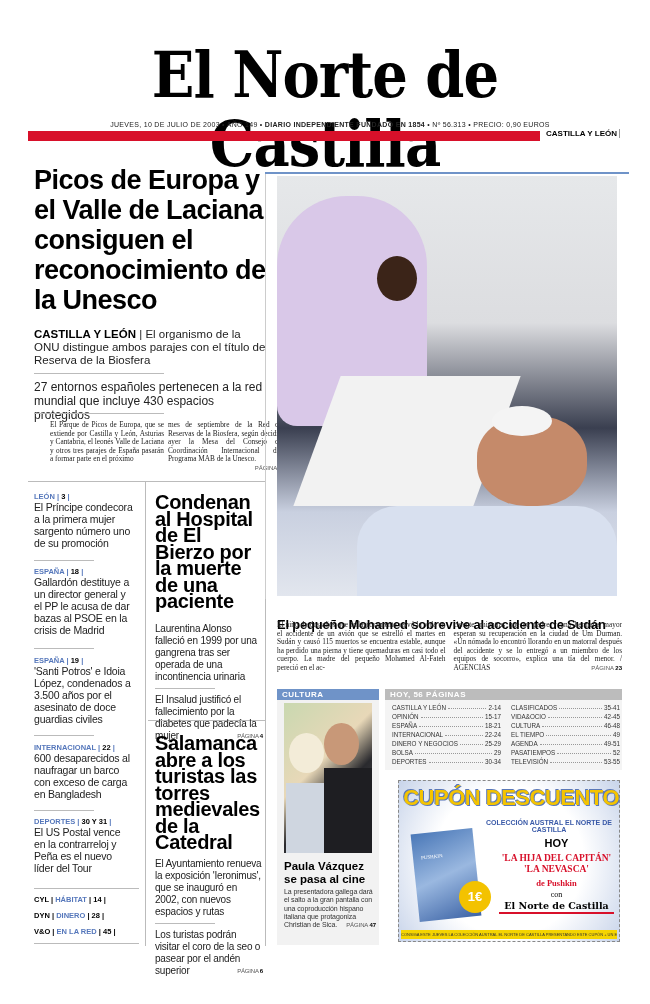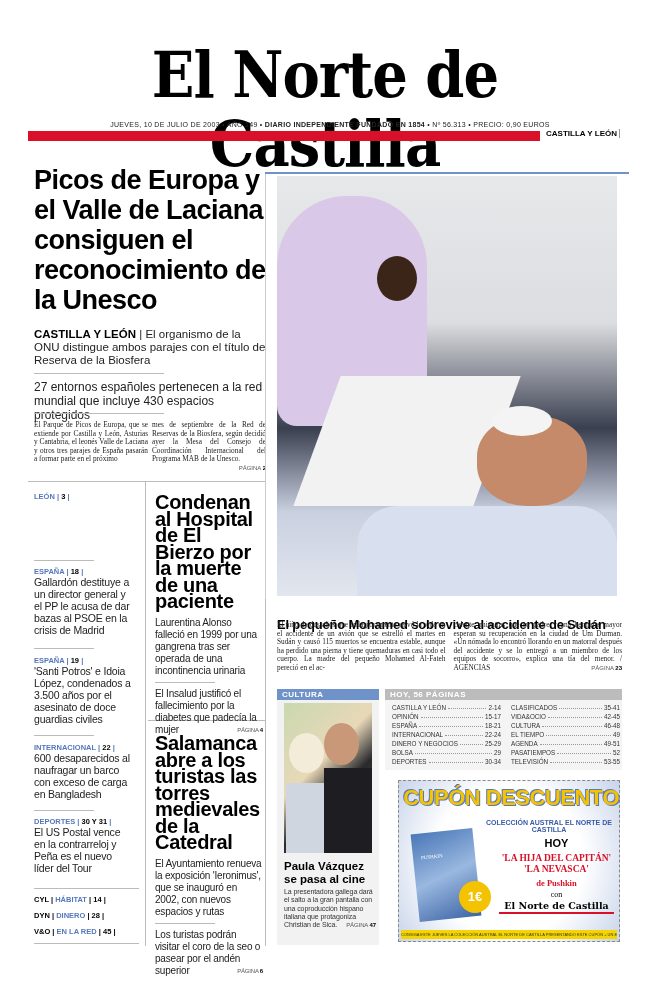--- a/index.html
+++ b/index.html
@@ -12,21 +12,21 @@
   .dateline { position: absolute; left: 90px; top: 121px; width: 480px; font-size: 7px; letter-spacing: 0.3px; color: #222; text-align: center; white-space: nowrap; }
   .dateline b { font-weight: bold; }
   .redbar { position: absolute; left: 28px; top: 131px; width: 512px; height: 10px; background: #d8102a; }
   .region { position: absolute; left: 540px; top: 129px; width: 80px; font-size: 8px; font-weight: bold; text-align: right; color: #000; border-right: 1px solid #999; padding-right: 2px; }
 
   .lead-head { position: absolute; left: 34px; top: 165px; width: 235px; font-size: 27px; line-height: 30px; font-weight: bold; letter-spacing: -0.5px; color: #000; }
   .lead-sub1 { position: absolute; left: 34px; top: 328px; width: 232px; font-size: 11.5px; line-height: 13px; color: #222; }
   .lead-sub1 .tag { font-weight: bold; color: #000; }
   .rule { position: absolute; height: 1px; background: #bbb; }
   .lead-sub2 { position: absolute; left: 34px; top: 380px; width: 236px; font-size: 12px; line-height: 14px; color: #222; }
-  .lead-body { position: absolute; left: 34px; top: 421px; width: 232px; display: flex; gap: 4px; font-family: "Liberation Serif", serif; font-size: 7.3px; line-height: 8.5px; color: #222; }
+  .lead-body { position: absolute; left: 50px; top: 421px; width: 232px; display: flex; gap: 4px; font-family: "Liberation Serif", serif; font-size: 7.3px; line-height: 8.5px; color: #222; }
   .lead-body div { flex: 1; text-align: justify; }
   .pagina { font-family: "Liberation Sans", sans-serif; font-size: 6px; color: #555; float: right; }
   .pagina b { color: #000; }
 
   .vline { position: absolute; width: 1px; background: #bbb; }
   .hline { position: absolute; height: 1px; background: #bbb; }
 
   .brief { position: absolute; left: 34px; width: 100px; }
   .brief .sec { font-size: 7.5px; font-weight: bold; color: #5577bb; }
   .brief .sec b { color: #000; }
@@ -113,20 +113,21 @@
   </div>
 </div>
 
 <div class="hline" style="left:28px; top:481px; width:237px;"></div>
 <div class="vline" style="left:145px; top:481px; height:465px;"></div>
 <div class="vline" style="left:265px; top:174px; height:772px;"></div>
 <div class="hline" style="left:148px; top:720px; width:117px;"></div>
 
 <div class="brief" style="top:492px;">
   <div class="sec"><span>LEÓN</span> | <b>3</b> |</div>
+  <div class="txt">El Príncipe condecora a la primera mujer sargento número uno de su promoción</div>
 </div>
 <div class="rule" style="left:34px; top:560px; width:60px;"></div>
 <div class="brief" style="top:567px;">
   <div class="sec"><span>ESPAÑA</span> | <b>18</b> |</div>
   <div class="txt">Gallardón destituye a un director general y el PP le acusa de dar bazas al PSOE en la crisis de Madrid</div>
 </div>
 <div class="rule" style="left:34px; top:648px; width:60px;"></div>
 <div class="brief" style="top:656px;">
   <div class="sec"><span>ESPAÑA</span> | <b>19</b> |</div>
   <div class="txt">'Santi Potros' e Idoia López, condenados a 3.500 años por el asesinato de doce guardias civiles</div>
@@ -143,21 +144,21 @@
 </div>
 <div class="hline" style="left:34px; top:888px; width:105px;"></div>
 
 <div class="mini" style="top:895px;"><span>CYL</span> | <span class="s">HÁBITAT</span> | <span>14</span> |</div>
 <div class="mini" style="top:911px;"><span>DYN</span> | <span class="s">DINERO</span> | <span>28</span> |</div>
 <div class="mini" style="top:927px;"><span>V&amp;O</span> | <span class="s">EN LA RED</span> | <span>45</span> |</div>
 <div class="hline" style="left:34px; top:943px; width:105px;"></div>
 
 <div class="col2" style="top:494px;">
   <div class="h">Condenan al Hospital de El Bierzo por la muerte de una paciente</div>
-  <div class="p" style="margin-top:7px;">Laurentina Alonso falleció en 1999 por una gangrena tras ser operada de una incontinencia urinaria</div>
+  <div class="p" style="margin-top:13px;">Laurentina Alonso falleció en 1999 por una gangrena tras ser operada de una incontinencia urinaria</div>
   <div class="rule" style="position:relative; width:60px; margin:5px 0;"></div>
   <div class="p"><span>El Insalud justificó el fallecimiento por la diabetes que padecía la mujer</span> <span class="pagina"><span>PÁGINA</span> <b>4</b></span></div>
 </div>
 
 <div class="col2" style="top:735px;">
   <div class="h">Salamanca abre a los turistas las torres medievales de la Catedral</div>
   <div class="p" style="margin-top:7px;">El Ayuntamiento renueva la exposición 'Ieronimus', que se inauguró en 2002, con nuevos espacios y rutas</div>
   <div class="rule" style="position:relative; width:60px; margin:5px 0;"></div>
   <div class="p"><span>Los turistas podrán visitar el coro de la seo o pasear por el andén superior</span> <span class="pagina"><span>PÁGINA</span> <b>6</b></span></div>
 </div>

